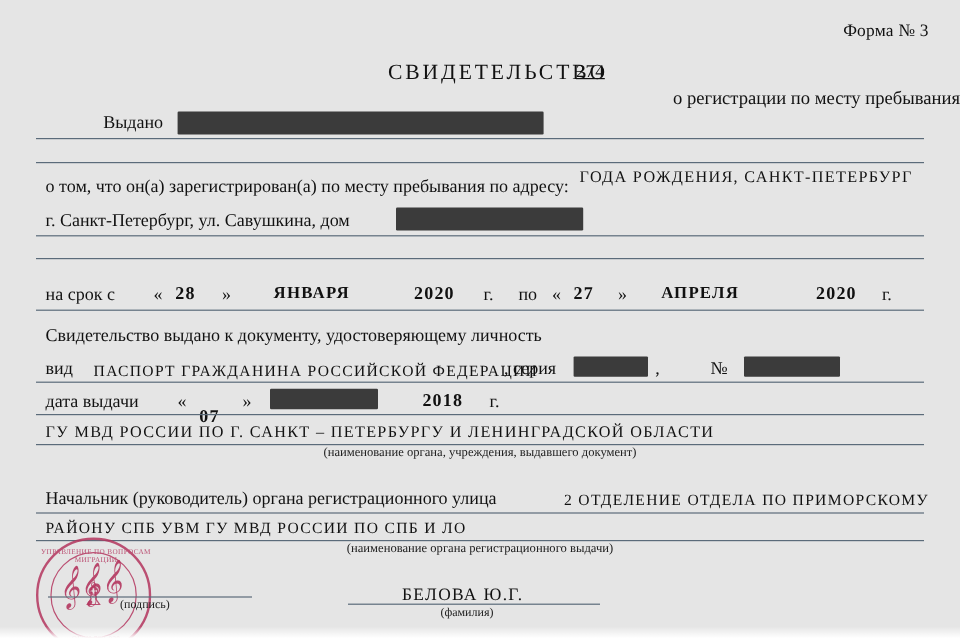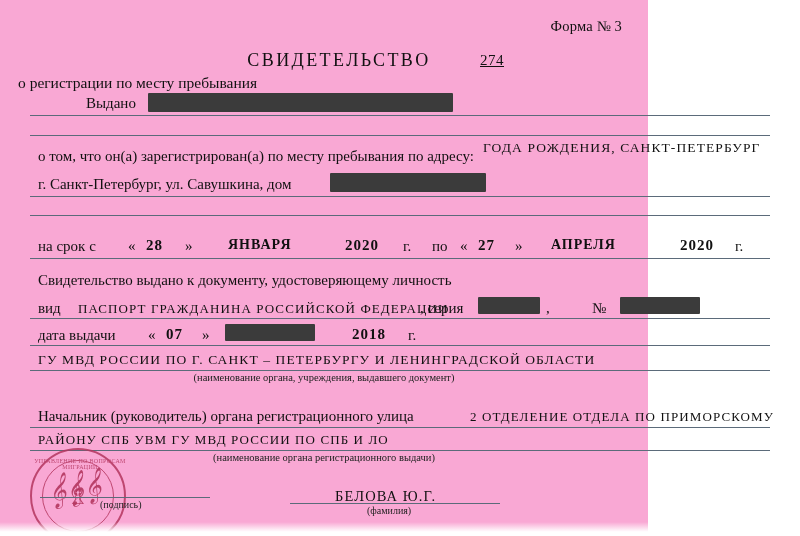--- a/index.html
+++ b/index.html
@@ -9,22 +9,22 @@
     height: 536px;
     background: #ffffff;
     font-family: "Liberation Serif", serif;
     color: #111;
     position: relative;
     overflow: hidden;
   }
   .page {
     position: absolute;
     left: 0; top: 0;
-    width: 648px; height: 536px;
-    background: #f9a8d4;
+    width: 800px; height: 536px;
+    background: #e5e5e5;
   }
   
   .form-no {
     position: absolute;
     right: 26px;
     top: 18px;
     font-size: 14.5px;
     letter-spacing: .2px;
   }
   
@@ -42,21 +42,21 @@
     left: 480px;
     top: 52px;
     font-size: 15px;
     text-decoration: underline;
     letter-spacing: .5px;
   }
   .subtitle {
     position: absolute;
     left: 0; right: 0;
     top: 74px;
-    text-align: left;
+    text-align: right;
     font-size: 15.5px;
     padding-left: 18px;
   }
   
   .rule {
     position: absolute;
     border-bottom: 1px solid #5b6b7a;
     height: 0;
   }
   .redact {
@@ -187,21 +187,21 @@
   <div class="txt sp" style="left:78px; top:301px; font-size:13px;">ПАСПОРТ ГРАЖДАНИНА РОССИЙСКОЙ ФЕДЕРАЦИИ</div>
   <div class="txt" style="left:420px; top:300px;">, серия</div>
   <div class="redact" style="left:478px; top:297px; width:62px; height:17px;"></div>
   <div class="txt" style="left:546px; top:300px;">,</div>
   <div class="txt" style="left:592px; top:300px;">№</div>
   <div class="redact" style="left:620px; top:297px; width:80px; height:17px;"></div>
   <div class="rule" style="left:30px; top:318px; width:740px;"></div>
 
   <div class="txt" style="left:38px; top:327px;">дата выдачи</div>
   <div class="txt" style="left:148px; top:327px;">«</div>
-  <div class="txt handw" style="left:166px; top:326px;">07</div>
+  <div class="txt handw" style="left:166px; top:340px;">07</div>
   <div class="txt" style="left:202px; top:327px;">»</div>
   <div class="redact" style="left:225px; top:324px; width:90px; height:17px;"></div>
   <div class="txt handw" style="left:352px; top:326px;">2018</div>
   <div class="txt" style="left:408px; top:327px;">г.</div>
   <div class="rule" style="left:30px; top:345px; width:740px;"></div>
 
   <div class="txt sp" style="left:38px; top:352px; font-size:13.5px;">ГУ  МВД  РОССИИ  ПО  Г. САНКТ – ПЕТЕРБУРГУ  И  ЛЕНИНГРАДСКОЙ ОБЛАСТИ</div>
   <div class="rule" style="left:30px; top:370px; width:740px;"></div>
   <div class="caption" style="top:372px;">(наименование органа, учреждения, выдавшего документ)</div>
 

